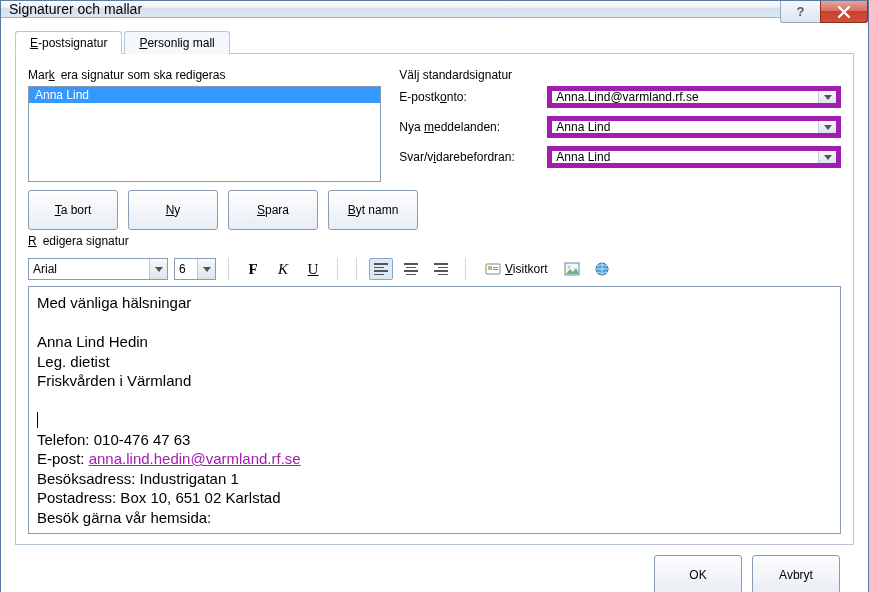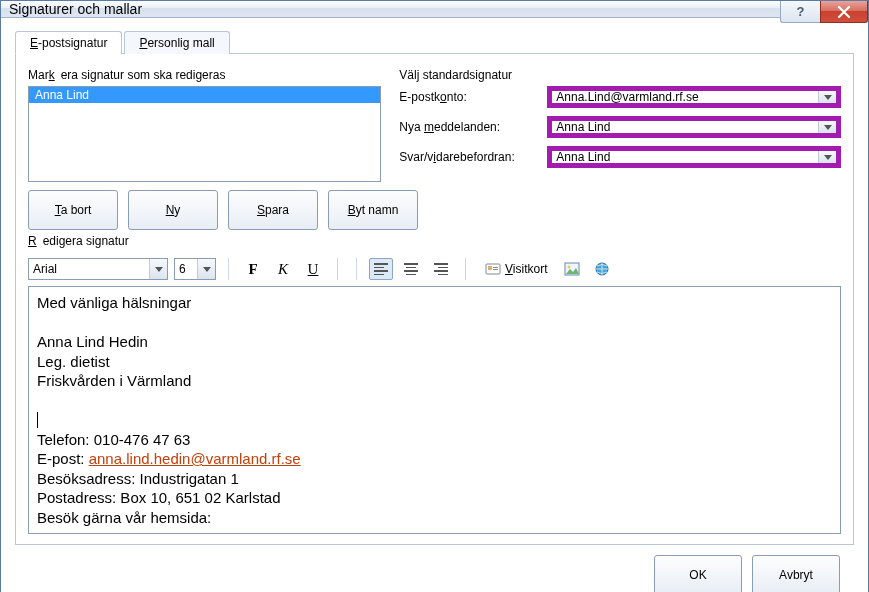--- a/index.html
+++ b/index.html
@@ -260,21 +260,21 @@
   }
   .editor{
     flex:1;
     padding:6px 8px;
     font-family:Arial,sans-serif;
     font-size:15px;
     line-height:1.3;
     overflow-y:scroll;
     white-space:pre-wrap;
   }
-  .editor a{ color:#c2410c; text-decoration:underline;text-align:center;}
+  .editor a{ color:#a21caf; text-decoration:underline;text-align:center;}
   .footer{
     display:flex;justify-content:flex-end;gap:10px;
     padding:10px 14px 12px 0;
   }
   .ul{ text-decoration: underline; }
   .cursor-line{
     display:inline-block;width:1px;height:16px;background:#000;vertical-align:text-bottom;
   }
 </style>
 </head>

